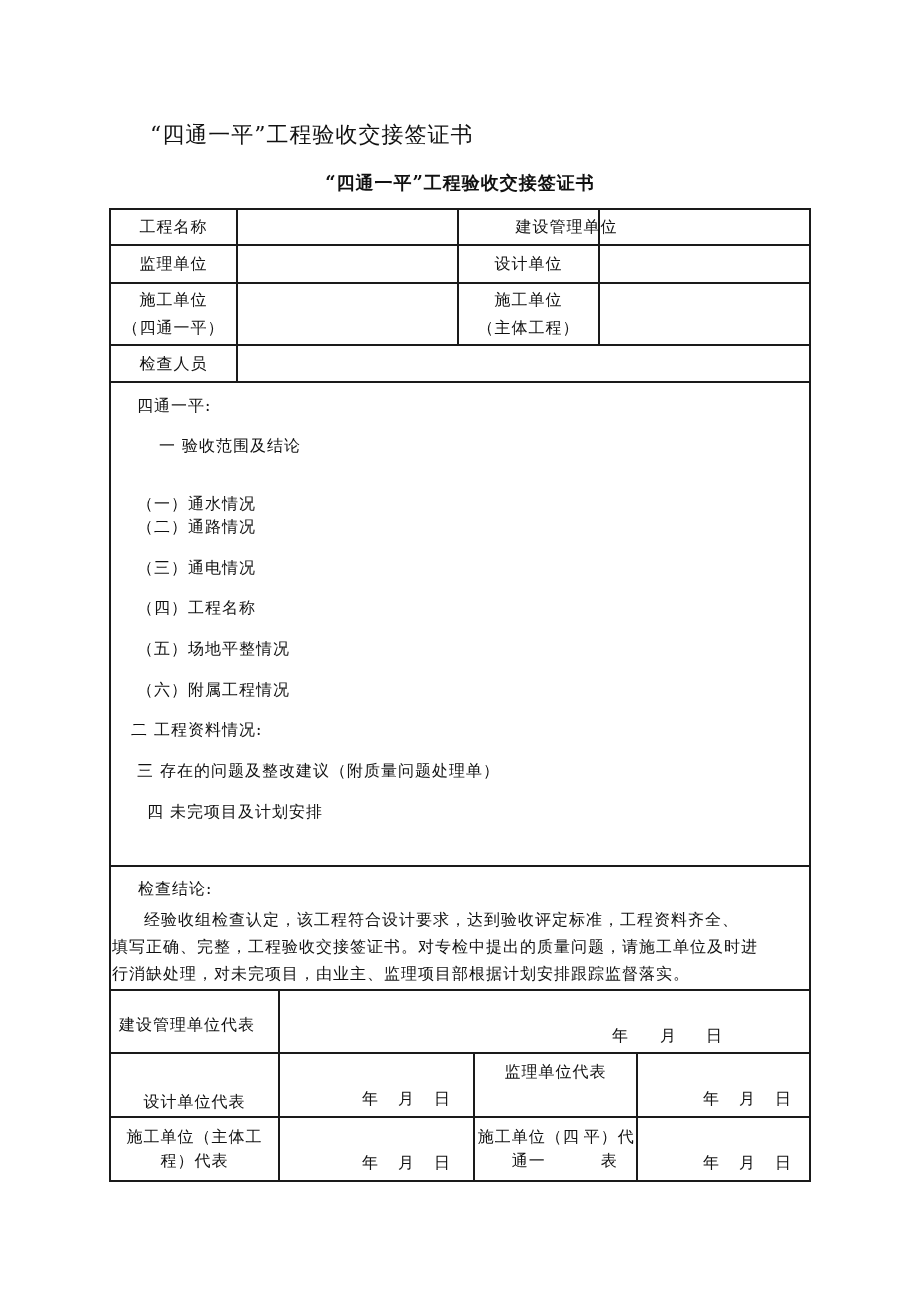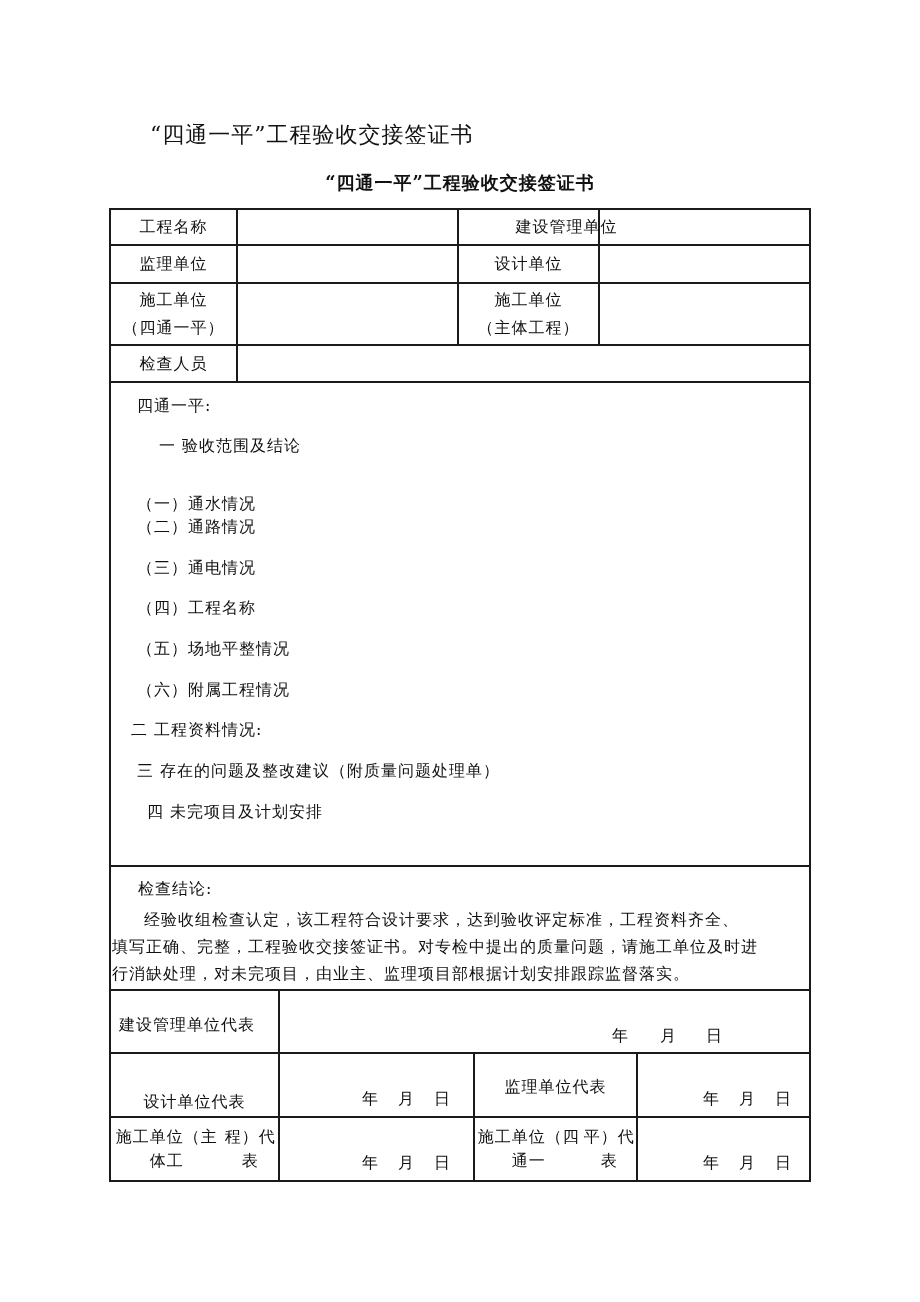--- a/index.html
+++ b/index.html
@@ -111,29 +111,29 @@
 </div>
 
 <div class="cell-label" style="left:111px; top:1054px; width:167px; height:62px; align-items:flex-end; padding-top:20px; box-sizing:border-box;">
   <span>设计单位代表</span>
 </div>
 <div class="abs" style="left:280px; top:1054px; width:193px; height:62px;"></div>
 <div class="date" style="left:362px; top:1089px;">
   <span>年</span><span style="width:20px"></span><span>月</span><span style="width:20px"></span><span>日</span>
 </div>
 
-<div class="cell-label" style="left:475px; top:1054px; width:161px; height:62px; align-items:flex-start; padding-top:19px; box-sizing:border-box;">
+<div class="cell-label" style="left:475px; top:1054px; width:161px; height:62px; align-items:flex-start; padding-top:4px; box-sizing:border-box;">
   <span>监理单位代表</span>
 </div>
 <div class="abs" style="left:638px; top:1054px; width:171px; height:62px;"></div>
 <div class="date" style="left:703px; top:1089px;">
   <span>年</span><span style="width:20px"></span><span>月</span><span style="width:20px"></span><span>日</span>
 </div>
 
-<div class="cell-label" style="left:111px; top:1118px; width:167px; height:62px; line-height:24px;">
+<div class="cell-label" style="left:111px; top:1118px; width:167px; height:62px; flex-direction:column; line-height:24px;">
   <span>施工单位（主体工</span>
   <span>程）代表</span>
 </div>
 <div class="abs" style="left:280px; top:1118px; width:193px; height:62px;"></div>
 <div class="date" style="left:362px; top:1153px;">
   <span>年</span><span style="width:20px"></span><span>月</span><span style="width:20px"></span><span>日</span>
 </div>
 
 <div class="cell-label" style="left:475px; top:1118px; width:161px; height:62px; flex-direction:row; line-height:24px;">
   <span>施工单位（四通一</span>

